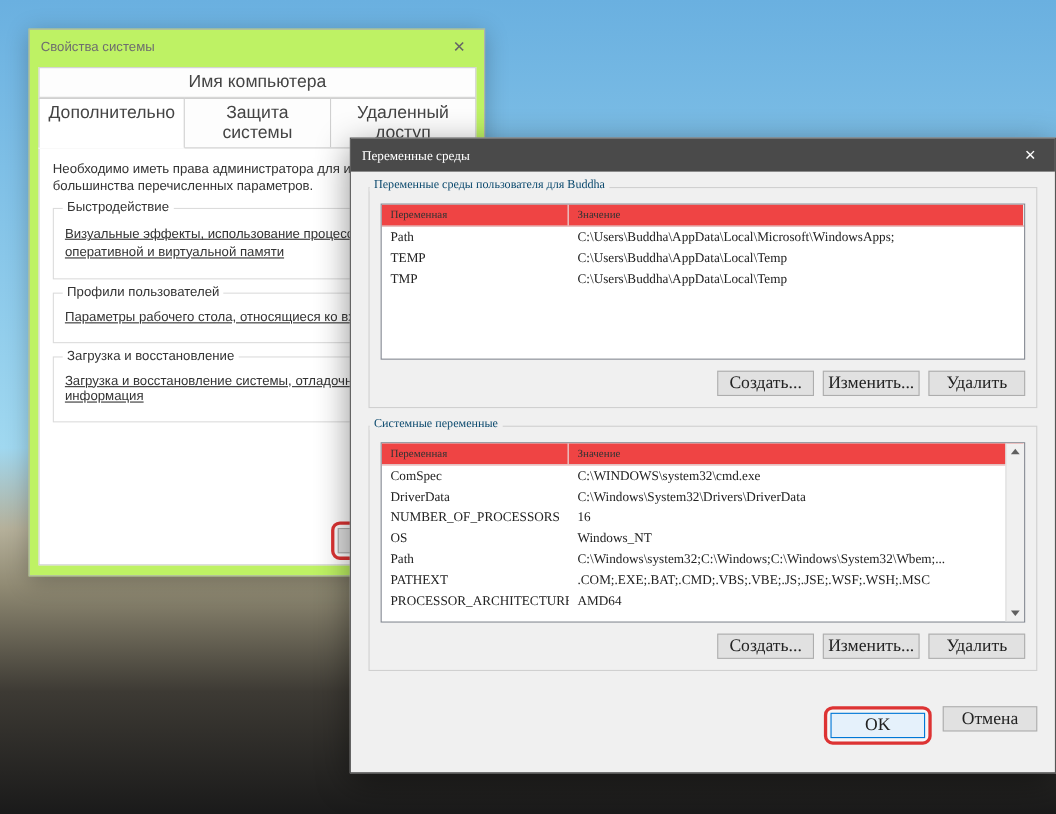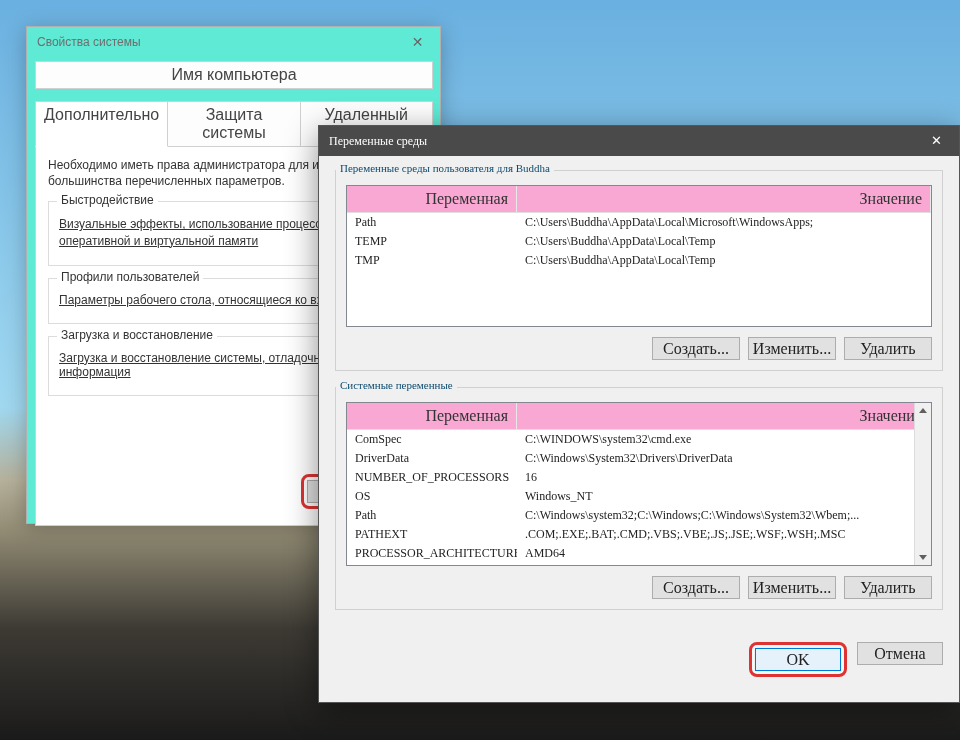--- a/index.html
+++ b/index.html
@@ -16,39 +16,39 @@
   .desktop-bg {
     position:absolute; inset:0;
     background: linear-gradient(to bottom, #6ab0e0 0%, #a0d8f0 55%, #b5b09a 65%, #908a73 72%, #3d3a34 85%, #1a1a1a 100%);
   }
 
   
   .win-sysprops {
     position: absolute;
     left: 26px; top: 26px;
     width: 415px; height: 498px;
-    background: #5eead4;
+    background: #bef264;
     border: 1px solid #b0b0b0;
     box-shadow: 0 4px 20px rgba(0,0,0,.25);
   }
   .titlebar-light {
     height: 30px;
     display:flex; align-items:center; justify-content:space-between;
     padding:0 0 0 10px;
     color:#6e6e6e;
     font-size:12px;
   }
   .titlebar-light .close {
     width:45px; height:100%; display:flex;align-items:center;justify-content:center;
     font-size:14px; color:#666;
   }
   .tabs-row {
     display:flex; padding: 4px 8px 0 8px; gap:0;
   }
-  .tabs-row2 { padding-top:12px;}
+  .tabs-row2 { padding-top:0;}
   .tab {
     flex:1;
     text-align:center;
     padding:4px 6px;
     border:1px solid #d0d0d0;
     background:#fdfdfd;
     font-size:16px;
     color:#444;
     margin-right:-1px;
   }
@@ -140,22 +140,22 @@
     background:#fff;
     border:1px solid #828790;
     height:142px;
     overflow:hidden;
     position:relative;
   }
   .grid.tall { height:164px;}
   .grid-head {
     display:flex;
     border-bottom:1px solid #e0e0e0;
-    background:#f9a8d4;
-    font-size:16px; color:#333;text-align:right;
+    background:#ef4444;
+    font-size:10px; color:#333;
   }
   .grid-head .col {
     padding:4px 8px;
     border-right:1px solid #e8e8e8;
   }
   .col-name { width:170px; }
   .col-val { flex:1; }
   .grid-rows { }
   .row {
     display:flex; font-size:12px; color:#222;

